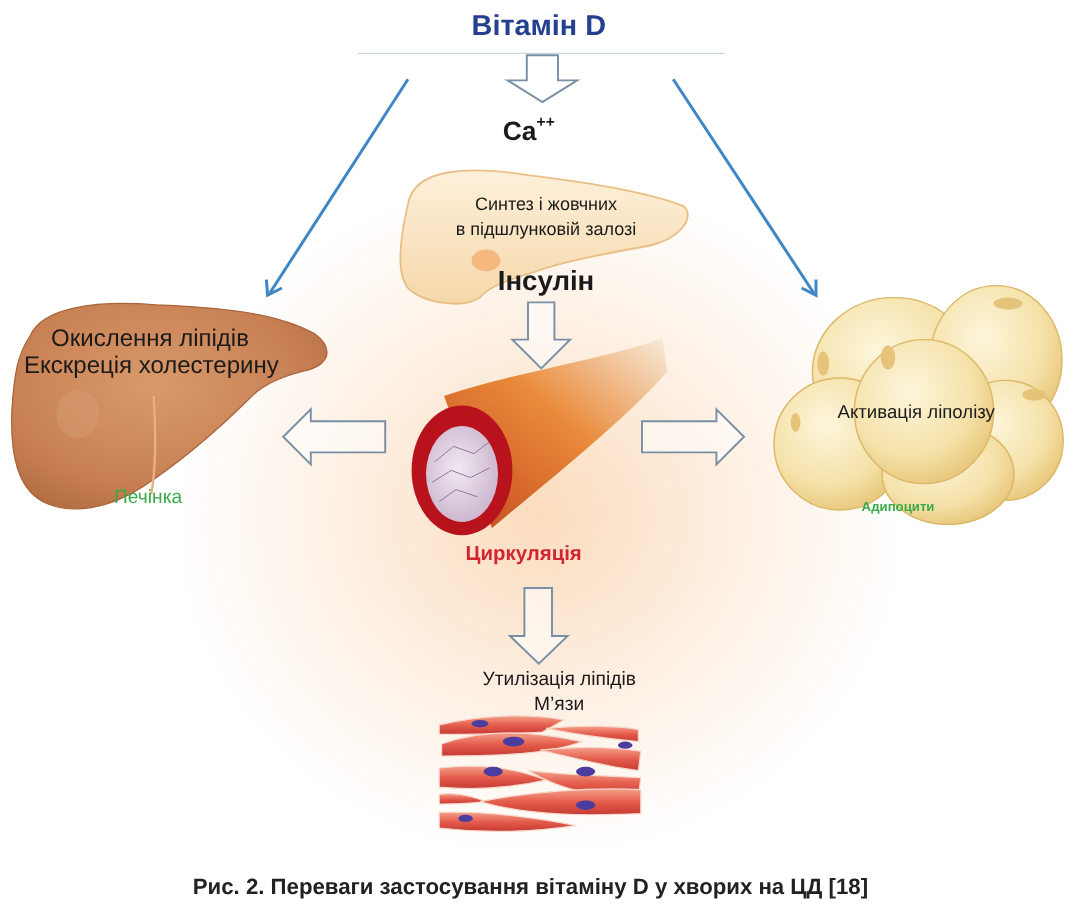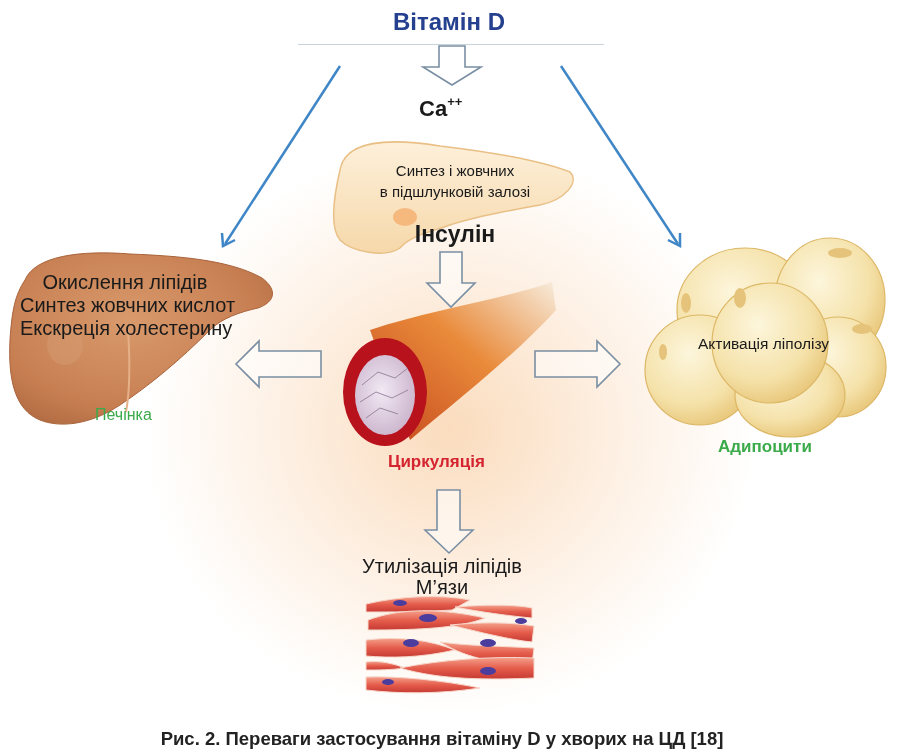--- a/index.html
+++ b/index.html
@@ -11,23 +11,23 @@
   .txt { position: absolute; color: #1a1a1a; white-space: nowrap; }
   .title { left: 0; width: 898px; top: 8px; text-align: center; font-size: 24px; font-weight: bold; color: #25408f; }
   .title-rule { position: absolute; left: 298px; top: 44px; width: 306px; height: 1px; background: #c9d3dc; }
   .ca { left: 419px; top: 96px; font-size: 22px; font-weight: bold; }
   .ca sup { font-size: 13px; position: relative; top: -2px; }
   .panc-text { left: 340px; width: 230px; text-align: center; top: 160px; font-size: 15px; line-height: 21px; font-family: "Liberation Sans Narrow","Liberation Sans", sans-serif; }
   .insulin { left: 340px; width: 230px; text-align: center; top: 221px; font-size: 23px; font-weight: bold; }
   .liver-text { left: 20px; width: 210px; text-align: center; top: 271px; font-size: 20px; line-height: 23px; }
   .liver-label { left: 95px; top: 406px; font-size: 16px; font-weight: normal; color: #3aaa4a; }
   .adipo-text { left: 698px; top: 335px; font-size: 15.5px; }
-  .adipo-label { left: 718px; top: 437px; font-size: 17px; font-weight: bold; color: #3aaa4a; }
+  .adipo-label { left: 718px; top: 417px; font-size: 11px; font-weight: bold; color: #3aaa4a; }
   .circ-label { left: 388px; top: 452px; font-size: 17px; font-weight: bold; color: #d42430; }
-  .muscle-text { left: 332px; width: 220px; text-align: center; top: 556px; font-size: 20px; line-height: 21px; }
+  .muscle-text { left: 356px; width: 220px; text-align: center; top: 556px; font-size: 16px; line-height: 21px; }
   .caption { left: 0; width: 884px; text-align: center; top: 728px; font-size: 18.5px; font-weight: bold; color: #222; }
   svg.layer { position: absolute; left: 0; top: 0; }
 </style>
 </head>
 <body>
 
 <div class="glow"></div>
 
 <svg class="layer" width="898" height="755" viewBox="0 0 898 755">
   <defs>
@@ -138,21 +138,20 @@
 <div class="txt ca"><span>Ca</span><sup>++</sup></div>
 
 <div class="txt panc-text">
   <div>Синтез і жовчних</div>
   <div>в підшлунковій залозі</div>
 </div>
 <div class="txt insulin">Інсулін</div>
 
 <div class="txt liver-text">
   <div>Окислення ліпідів</div>
-  <div>Синтез жовчних кислот</div>
   <div>Екскреція холестерину</div>
 </div>
 <div class="txt liver-label">Печінка</div>
 
 <div class="txt adipo-text">Активація ліполізу</div>
 <div class="txt adipo-label">Адипоцити</div>
 
 <div class="txt circ-label">Циркуляція</div>
 
 <div class="txt muscle-text">

